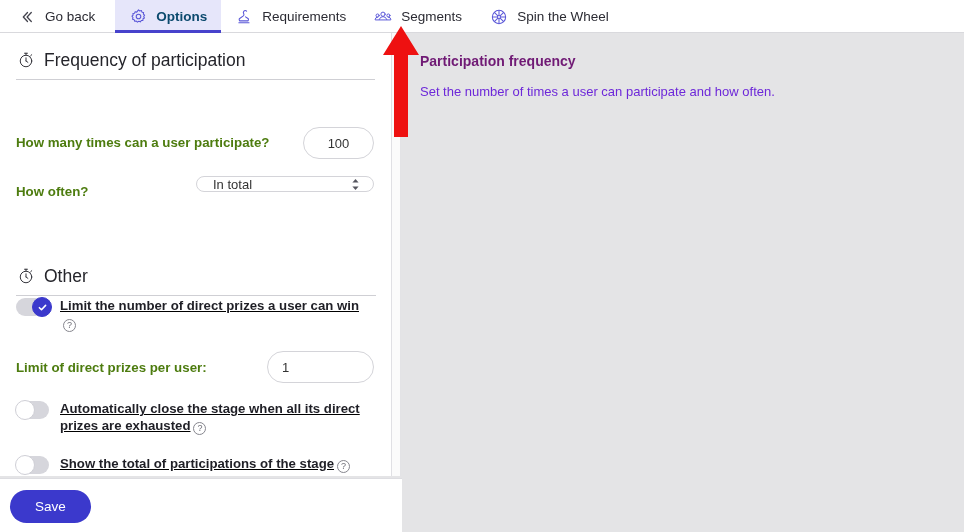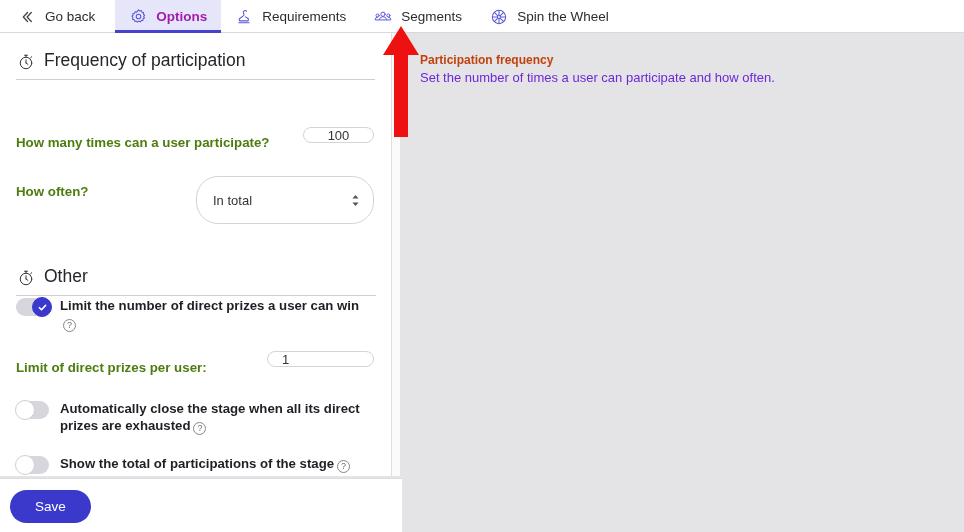--- a/index.html
+++ b/index.html
@@ -30,21 +30,21 @@
     padding: 0 14px;
     height: 33px;
     font-size: 13.5px;
     color: #2b2b33;
     white-space: nowrap;
     position: relative;
   }
   .tab .ticon { display: flex; align-items: center; justify-content: center; width: 18px; height: 18px; }
   .tab.active {
     background: #e6e6fa;
-    color: #a21caf;
+    color: #0c4a6e;
     font-weight: bold;
   }
   .tab.active::after {
     content: "";
     position: absolute; left: 0; right: 0; bottom: 0;
     height: 3px; background: #4742cc;
   }
   .tab.goback { padding-left: 18px; padding-right: 20px; }
 
   #topbar-right {
@@ -80,67 +80,67 @@
   #scroll-track {
     position: absolute;
     top: 33px; left: 392px;
     width: 9px; height: 443px;
     background: #fbfbfb;
     border-right: 1px solid #e3e3e6;
   }
   #panel-inner { padding: 0 16px; }
 
   .section-head {
-    display: flex; align-items: flex-end; gap: 9px;
+    display: flex; align-items: flex-start; gap: 9px;
     padding-top: 17px;
     padding-bottom: 8px;
     border-bottom: 1px solid #cfcfd4;
   }
   .section-head .shicon { width: 19px; height: 19px; display: flex; align-items: center; justify-content: center; }
   .section-head .shlabel {
     font-size: 17.5px;
     color: #25252b;
   }
   .field-label {
     font-size: 13.3px;
     font-weight: bold;
     color: #4d7c0f;
   }
   .pill-input {
     border: 1px solid #d4d4d9;
     border-radius: 22px;
-    height: 16px;
+    height: 32px;
     background: #fff;
     font-size: 13px;
     color: #333;
     display: flex; align-items: center;
     padding: 0 14px;
   }
   #participate-input { position: absolute; left: 303px; top: 94px; width: 71px; justify-content: center; }
   #howoften-select {
     position: absolute; left: 196px; top: 143px;
-    width: 178px; height: 48px;
+    width: 178px; height: 16px;
     justify-content: space-between;
     padding: 0 13px 0 16px;
   }
   #howoften-select .sel-caret {
     display: flex; flex-direction: column; align-items: center; gap: 2px;
     color: #6a6a72;
   }
 
   .row-abs { position: absolute; }
   #lbl-participate { left: 16px; top: 102px; }
   #lbl-howoften { left: 16px; top: 151px; }
 
   #other-head { position: absolute; left: 16px; top: 216px; width: 360px; }
 
   
   .toggle-row {
     position: absolute;
-    display: flex; align-items: flex-start; gap: 11px;
+    display: flex; align-items: flex-start; gap: 11px; text-decoration: underline;
   }
   .switch {
     width: 33px; height: 18px;
     border-radius: 10px;
     background: #d6d6dc;
     position: relative;
     flex: none;
     margin-top: 1px;
   }
   .switch .knob {
@@ -205,22 +205,22 @@
 
   
   #right-panel {
     position: absolute;
     top: 33px; left: 402px;
     width: 562px; height: 499px;
     background: #e4e4e6;
     padding: 20px 18px 0 18px;
   }
   #rp-title {
-    font-size: 12px; font-weight: bold; color: #c2410c;
-    margin-bottom: 3px;
+    font-size: 14px; font-weight: bold; color: #701a75;
+    margin-bottom: 15px;
   }
   #rp-desc { font-size: 13px; color: #6d28d9; }
 
   
   #arrow {
     position: absolute;
     left: 380px; top: 24px;
     width: 42px; height: 115px;
     pointer-events: none;
   }

